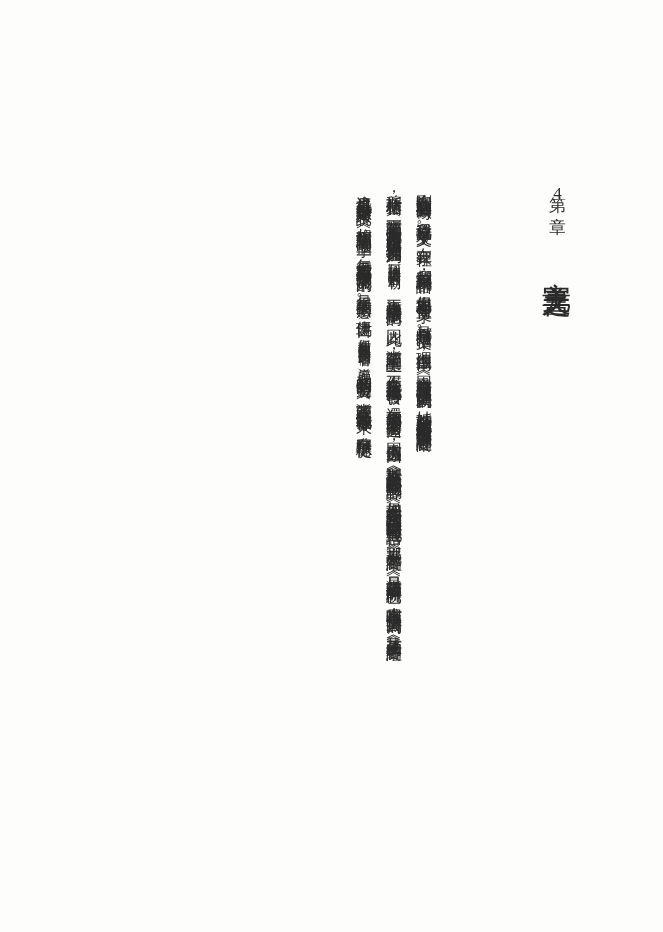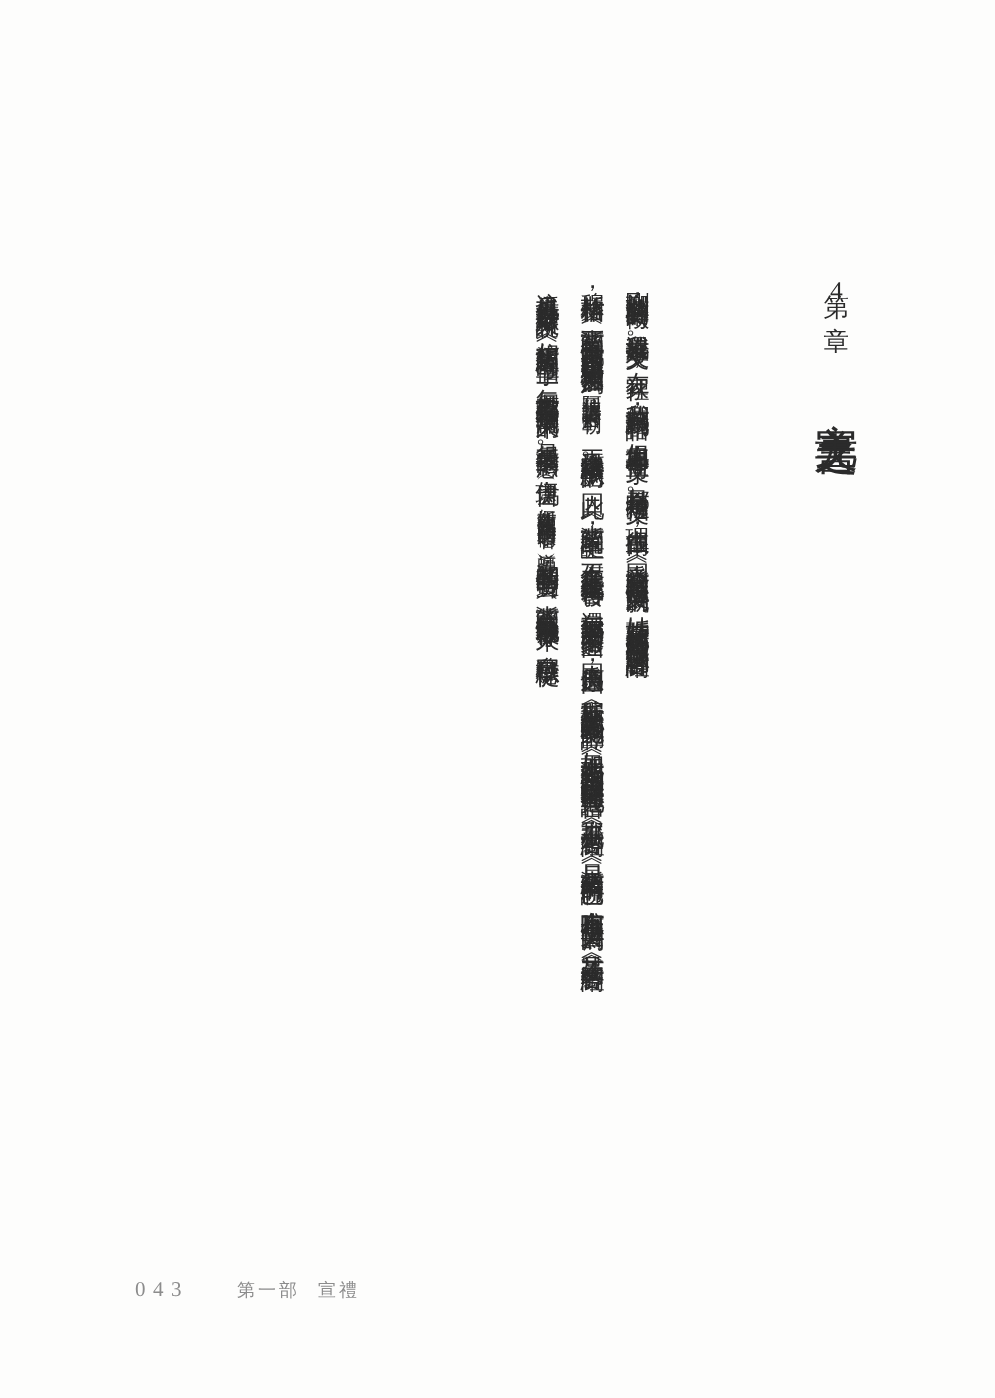--- a/index.html
+++ b/index.html
@@ -78,17 +78,13 @@
     <h1 class="chapter-heading">
       <span class="chapter-num">第4章</span>
       <span class="chapter-title">完美之書</span>
     </h1>
     <div class="body" id="body-paragraphs">
         <p><span>剛搬到蘇格蘭的時候，我還沒學好英文。在家裡，我們都說烏爾都語，但如果要學習任何文字，都只會是阿拉伯文。理由很簡單，因爲《古蘭經》是以阿拉伯文寫就的。姊姊芭姬和我都必須學習阿拉伯文以背誦《古蘭經》。</span></p>
         <p><span>穆斯林相信，《古蘭經》的每一個字都是由阿拉親自口述給大天使加百列</span><span class="note">（注：阿拉伯語音譯爲「吉卜利勒」）</span><span>，再逐字傳給穆罕默德的。因此，《古蘭經》的誕生，不僅在意義上能使人獲得啓發，還包括更深層的文字本身這一面。因爲這個原因，穆斯林不認爲《古蘭經》能夠翻譯。如果把《古蘭經》翻譯爲阿拉伯文以外的任何其他語言，那就不是《古蘭經》，只是《古蘭經》的解說而已；唯有用阿拉伯文書寫的，才是眞正的《古蘭經》。</span></p>
         <p><span>這也就是爲什麼對穆斯林來說，相信《古蘭經》的每一個字、每一個標點都是原封不動流傳下來的，是很重要的信念。伊瑪目</span><span class="note">（注：伊斯蘭教集體拜禱時的領禱者、導師）</span><span>和老師們時常聲明，《古蘭經》完美無缺地被保存下來，自穆罕默德從</span></p>
       </div>
   </div>
-  <div class="footer">
-    <span class="page-num">043</span>
-    <span class="part-label"><span>第一部</span><span class="part-gap"></span><span>宣禮</span></span>
-  </div>
 </div>
 
 </body></html>

